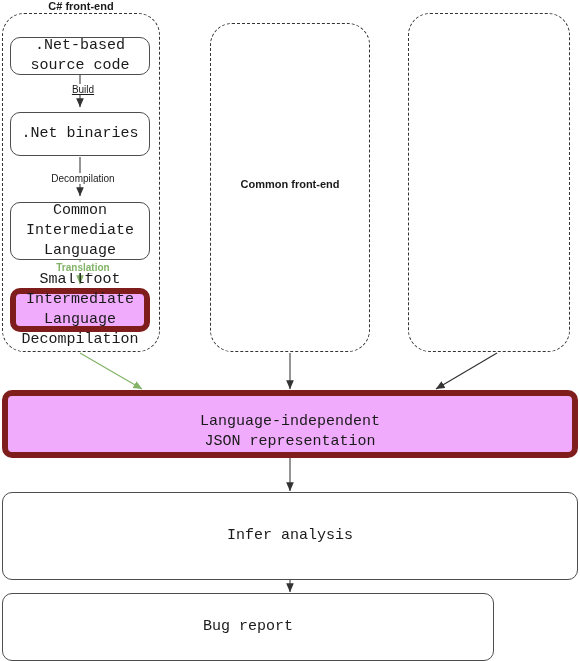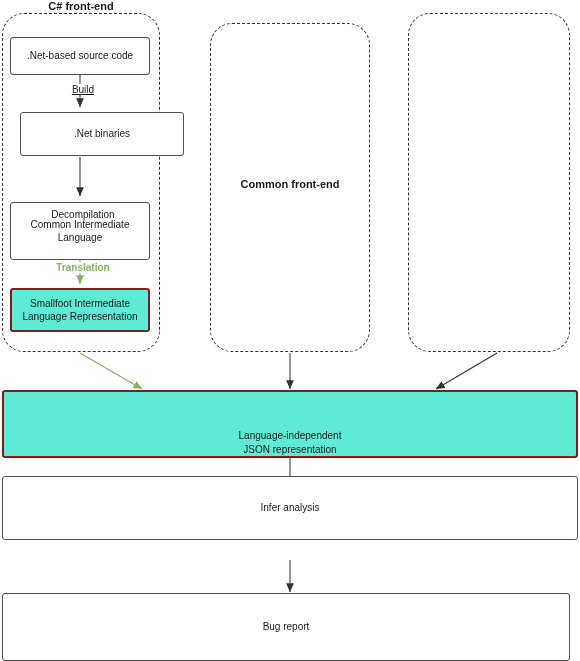--- a/index.html
+++ b/index.html
@@ -25,32 +25,33 @@
     width: 580px;
     height: 661px;
   }
   .node {
     position: absolute;
     box-sizing: border-box;
     display: flex;
     align-items: center;
     justify-content: center;
     text-align: center;
-    font-size: 10px;
+    font-size: 15px;
     color: #1a1a1a;
     line-height: 1.35;
-    border-radius: 3px;
+    border-radius: 10px;
+    font-family: Liberation Mono, monospace;
   }
   .node-plain {
     background: #ffffff;
     border: 1px solid #4d4d4d;
   }
   .node-green {
-    background: #5eead4;
-    border: 2px solid #7f1d1d;
+    background: #f0abfc;
+    border: 6px solid #7f1d1d;
   }
   .container-dashed {
     position: absolute;
     box-sizing: border-box;
     border: 1px dashed #333333;
     border-radius: 22px;
     background: transparent;
   }
   .group-title {
     position: absolute;
@@ -108,50 +109,50 @@
 
     <line x1="290" y1="458" x2="290" y2="491" stroke="#4d4d4d" stroke-width="1.2" marker-end="url(#arrow-dark)"></line>
 
     <line x1="290" y1="560" x2="290" y2="592" stroke="#4d4d4d" stroke-width="1.2" marker-end="url(#arrow-dark)"></line>
   </svg>
 
   <div class="node node-plain" style="left:10px; top:37px; width:140px; height:38px;">
     <span>.Net-based source code</span>
   </div>
 
-  <div class="node node-plain" style="left:10px; top:112px; width:164px; height:44px;margin-left:10px;">
+  <div class="node node-plain" style="left:10px; top:112px; width:140px; height:44px;">
     <span>.Net binaries</span>
   </div>
 
   <div class="node node-plain" style="left:10px; top:202px; width:140px; height:58px;">
     <div>
       <div>Common Intermediate</div>
       <div>Language</div>
     </div>
   </div>
 
   <div class="node node-green" style="left:10px; top:288px; width:140px; height:44px;">
     <div>
       <div>Smallfoot Intermediate</div>
-      <div>Language Representation</div>
+      <div>Language Decompilation</div>
     </div>
   </div>
 
   <div class="edge-label" style="left:44px; top:84px; width:72px;text-decoration:underline;">Build</div>
-  <div class="edge-label" style="left:30px; top:173px; width:100px;margin-top:36px;">Decompilation</div>
+  <div class="edge-label" style="left:30px; top:173px; width:100px;">Decompilation</div>
   <div class="edge-label green" style="left:34px; top:262px; width:92px;">Translation</div>
 
   <div class="node node-green" style="left:2px; top:390px; width:576px; height:68px;align-items:flex-end;">
     <div>
       <div>Language-independent</div>
       <div>JSON representation</div>
     </div>
   </div>
 
-  <div class="node node-plain" style="left:2px; top:476px; width:576px; height:64px;">
+  <div class="node node-plain" style="left:2px; top:492px; width:576px; height:88px;">
     <span>Infer analysis</span>
   </div>
 
-  <div class="node node-plain" style="left:2px; top:593px; width:568px; height:68px;">
+  <div class="node node-plain" style="left:2px; top:593px; width:492px; height:68px;">
     <span>Bug report</span>
   </div>
 
 </div>
 
 </body></html>

